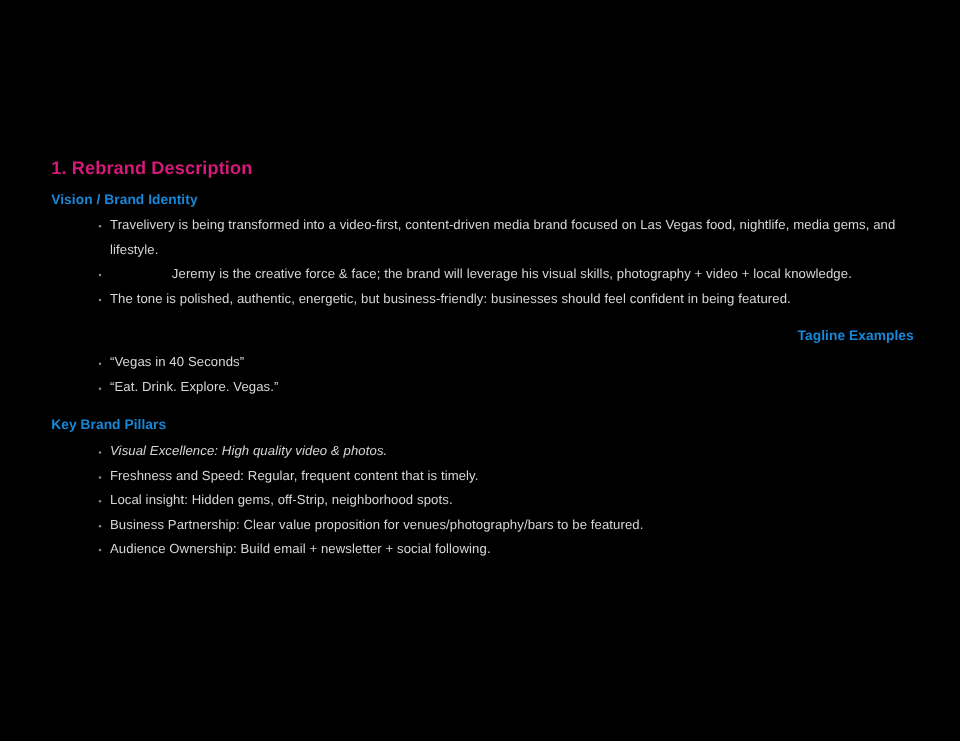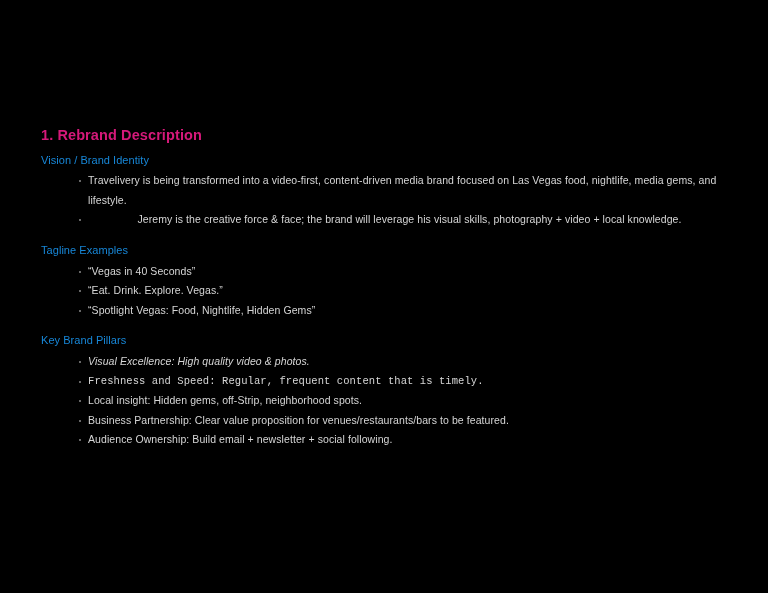--- a/index.html
+++ b/index.html
@@ -38,21 +38,21 @@
     margin: 0 0 7px 0;
   }
 
   .subsection {
     margin: 0;
   }
 
   .subsection-title {
     color: #1787d8;
     font-size: 11px;
-    font-weight: normal;
+    font-weight: bold;
     letter-spacing: 0.05px;
     line-height: 1.35;
     margin: 0;
     padding: 0;
   }
 
   .bullet-list {
     list-style: none;
     margin: 0;
     padding: 0;
@@ -90,40 +90,40 @@
 
     <h1 class="section-title" style="color: rgb(214, 25, 122);">1. Rebrand Description</h1>
 
     <div class="subsections">
         <div class="subsection">
           <h2 class="subsection-title" style="color: rgb(23, 135, 216);">Vision / Brand Identity</h2>
           <div class="gap-title-to-list"></div>
           <ul class="bullet-list">
             <li class="bullet-item" style="color: rgb(214, 214, 214);">Travelivery is being transformed into a video-first, content-driven media brand focused on Las Vegas food, nightlife, media gems, and lifestyle.</li>
             <li class="bullet-item" style="color: rgb(214, 214, 214); text-align: center;">Jeremy is the creative force &amp; face; the brand will leverage his visual skills, photography + video + local knowledge.</li>
+            <li class="bullet-item" style="color: rgb(214, 214, 214);">The tone is polished, authentic, energetic, but business-friendly: businesses should feel confident in being featured.</li>
           </ul>
           <div class="gap-after-list"></div>
         </div>
         <div class="subsection">
-          <h2 class="subsection-title" style="color: rgb(23, 135, 216);">Tagline Examples</h2>
+          <h2 class="subsection-title" style="color: rgb(23, 135, 216); text-align: right;">Tagline Examples</h2>
           <div class="gap-title-to-list"></div>
           <ul class="bullet-list">
             <li class="bullet-item" style="color: rgb(214, 214, 214);">“Vegas in 40 Seconds”</li>
             <li class="bullet-item" style="color: rgb(214, 214, 214);">“Eat. Drink. Explore. Vegas.”</li>
-            <li class="bullet-item" style="color: rgb(214, 214, 214);">“Spotlight Vegas: Food, Nightlife, Hidden Gems”</li>
           </ul>
           <div class="gap-after-list"></div>
         </div>
         <div class="subsection">
           <h2 class="subsection-title" style="color: rgb(23, 135, 216);">Key Brand Pillars</h2>
           <div class="gap-title-to-list"></div>
           <ul class="bullet-list">
             <li class="bullet-item" style="color: rgb(214, 214, 214); font-style: italic;">Visual Excellence: High quality video &amp; photos.</li>
-            <li class="bullet-item" style="color: rgb(214, 214, 214); font-family: Liberation Mono, monospace;">Freshness and Speed: Regular, frequent content that is timely.</li>
+            <li class="bullet-item" style="color: rgb(214, 214, 214);">Freshness and Speed: Regular, frequent content that is timely.</li>
             <li class="bullet-item" style="color: rgb(214, 214, 214);">Local insight: Hidden gems, off-Strip, neighborhood spots.</li>
-            <li class="bullet-item" style="color: rgb(214, 214, 214);">Business Partnership: Clear value proposition for venues/restaurants/bars to be featured.</li>
+            <li class="bullet-item" style="color: rgb(214, 214, 214);">Business Partnership: Clear value proposition for venues/photography/bars to be featured.</li>
             <li class="bullet-item" style="color: rgb(214, 214, 214);">Audience Ownership: Build email + newsletter + social following.</li>
           </ul>
         </div>
       </div>
 
   </div>
 </div>
 
 </body></html>

